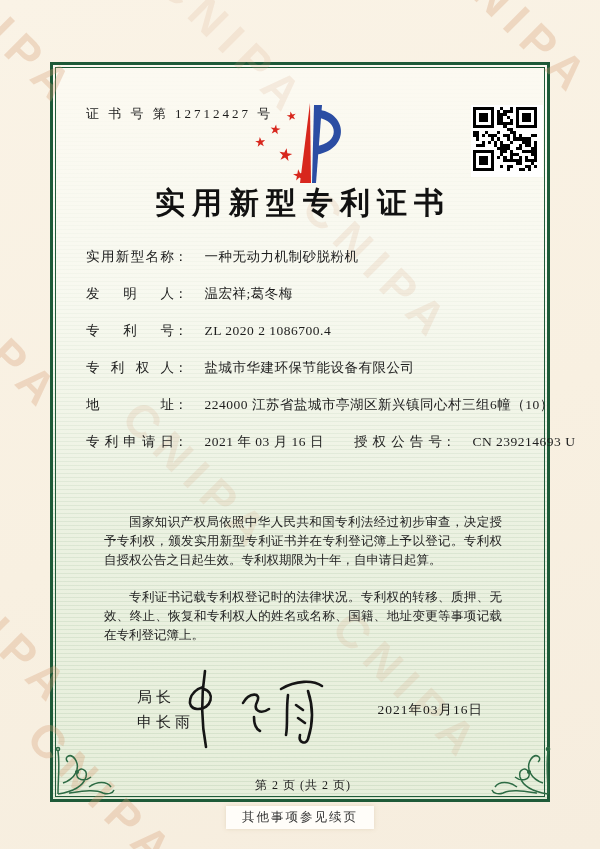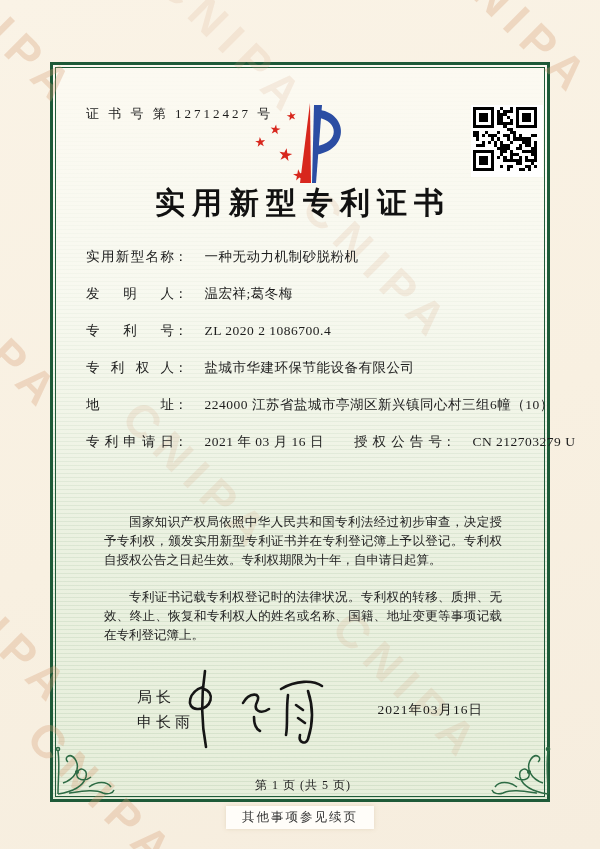--- a/index.html
+++ b/index.html
@@ -250,21 +250,21 @@
       <div class="frow">
         <span class="flabel">专利号</span><span class="fcolon">：</span><span class="fvalue">ZL 2020 2 1086700.4</span>
       </div>
       <div class="frow">
         <span class="flabel">专利权人</span><span class="fcolon">：</span><span class="fvalue">盐城市华建环保节能设备有限公司</span>
       </div>
       <div class="frow">
         <span class="flabel">地址</span><span class="fcolon">：</span><span class="fvalue">224000 江苏省盐城市亭湖区新兴镇同心村三组6幢（10）</span>
       </div>
       <div class="frow">
-        <span class="flabel">专利申请日</span><span class="fcolon">：</span><span class="fvalue">2021 年 03 月 16 日</span><span class="flabel grant2">授权公告号</span><span class="fcolon">：</span><span class="fvalue">CN 212703279 U</span>
+        <span class="flabel">专利申请日</span><span class="fcolon">：</span><span class="fvalue">2021 年 03 月 16 日</span><span class="flabel grant2">授权公告号</span><span class="fcolon">：</span><span class="fvalue">CN 239214693 U</span>
       </div>
     </div>
 
     <div class="body-text">
       <p>国家知识产权局依照中华人民共和国专利法经过初步审查，决定授予专利权，颁发实用新型专利证书并在专利登记簿上予以登记。专利权自授权公告之日起生效。专利权期限为十年，自申请日起算。</p>
       <p>专利证书记载专利权登记时的法律状况。专利权的转移、质押、无效、终止、恢复和专利权人的姓名或名称、国籍、地址变更等事项记载在专利登记簿上。</p>
     </div>
 
     <div class="signer">
       <div>局长</div>
@@ -280,21 +280,21 @@
         <path d="M116 26 C 131 17 148 17 157 23"></path>
         <path d="M123 32 C 121 48 123 62 121 72"></path>
         <path d="M143 28 C 149 46 147 64 143 76 C 141 82 133 80 135 72"></path>
         <path d="M131 42 l7 5"></path>
         <path d="M133 55 l7 5"></path>
       </svg>
     </div>
 
     <div class="issue-date">2021年03月16日</div>
 
-    <div class="page-ind">第 1 页 (共 5 页)</div>
+    <div class="page-ind">第 2 页 (共 2 页)</div>
 
     <div class="orn orn-left">
       <svg width="62" height="62" viewBox="0 0 62 62" fill="none" stroke="#2d6b44" stroke-width="1.5">
         <path d="M3 59 C 3 44 5 30 3 16"></path>
         <path d="M3 59 C 16 57 28 52 31 42 C 33 34 24 31 22 38 C 20 45 30 47 36 42"></path>
         <path d="M8 48 C 20 44 26 33 20 24 C 15 17 8 23 13 27"></path>
         <path d="M14 58 C 28 56 40 54 48 58 C 53 60 58 58 59 55"></path>
         <path d="M34 52 C 42 46 52 46 56 52"></path>
         <circle cx="3" cy="14" r="1.6"></circle>
           <circle cx="22" cy="37" r="1.3"></circle>

